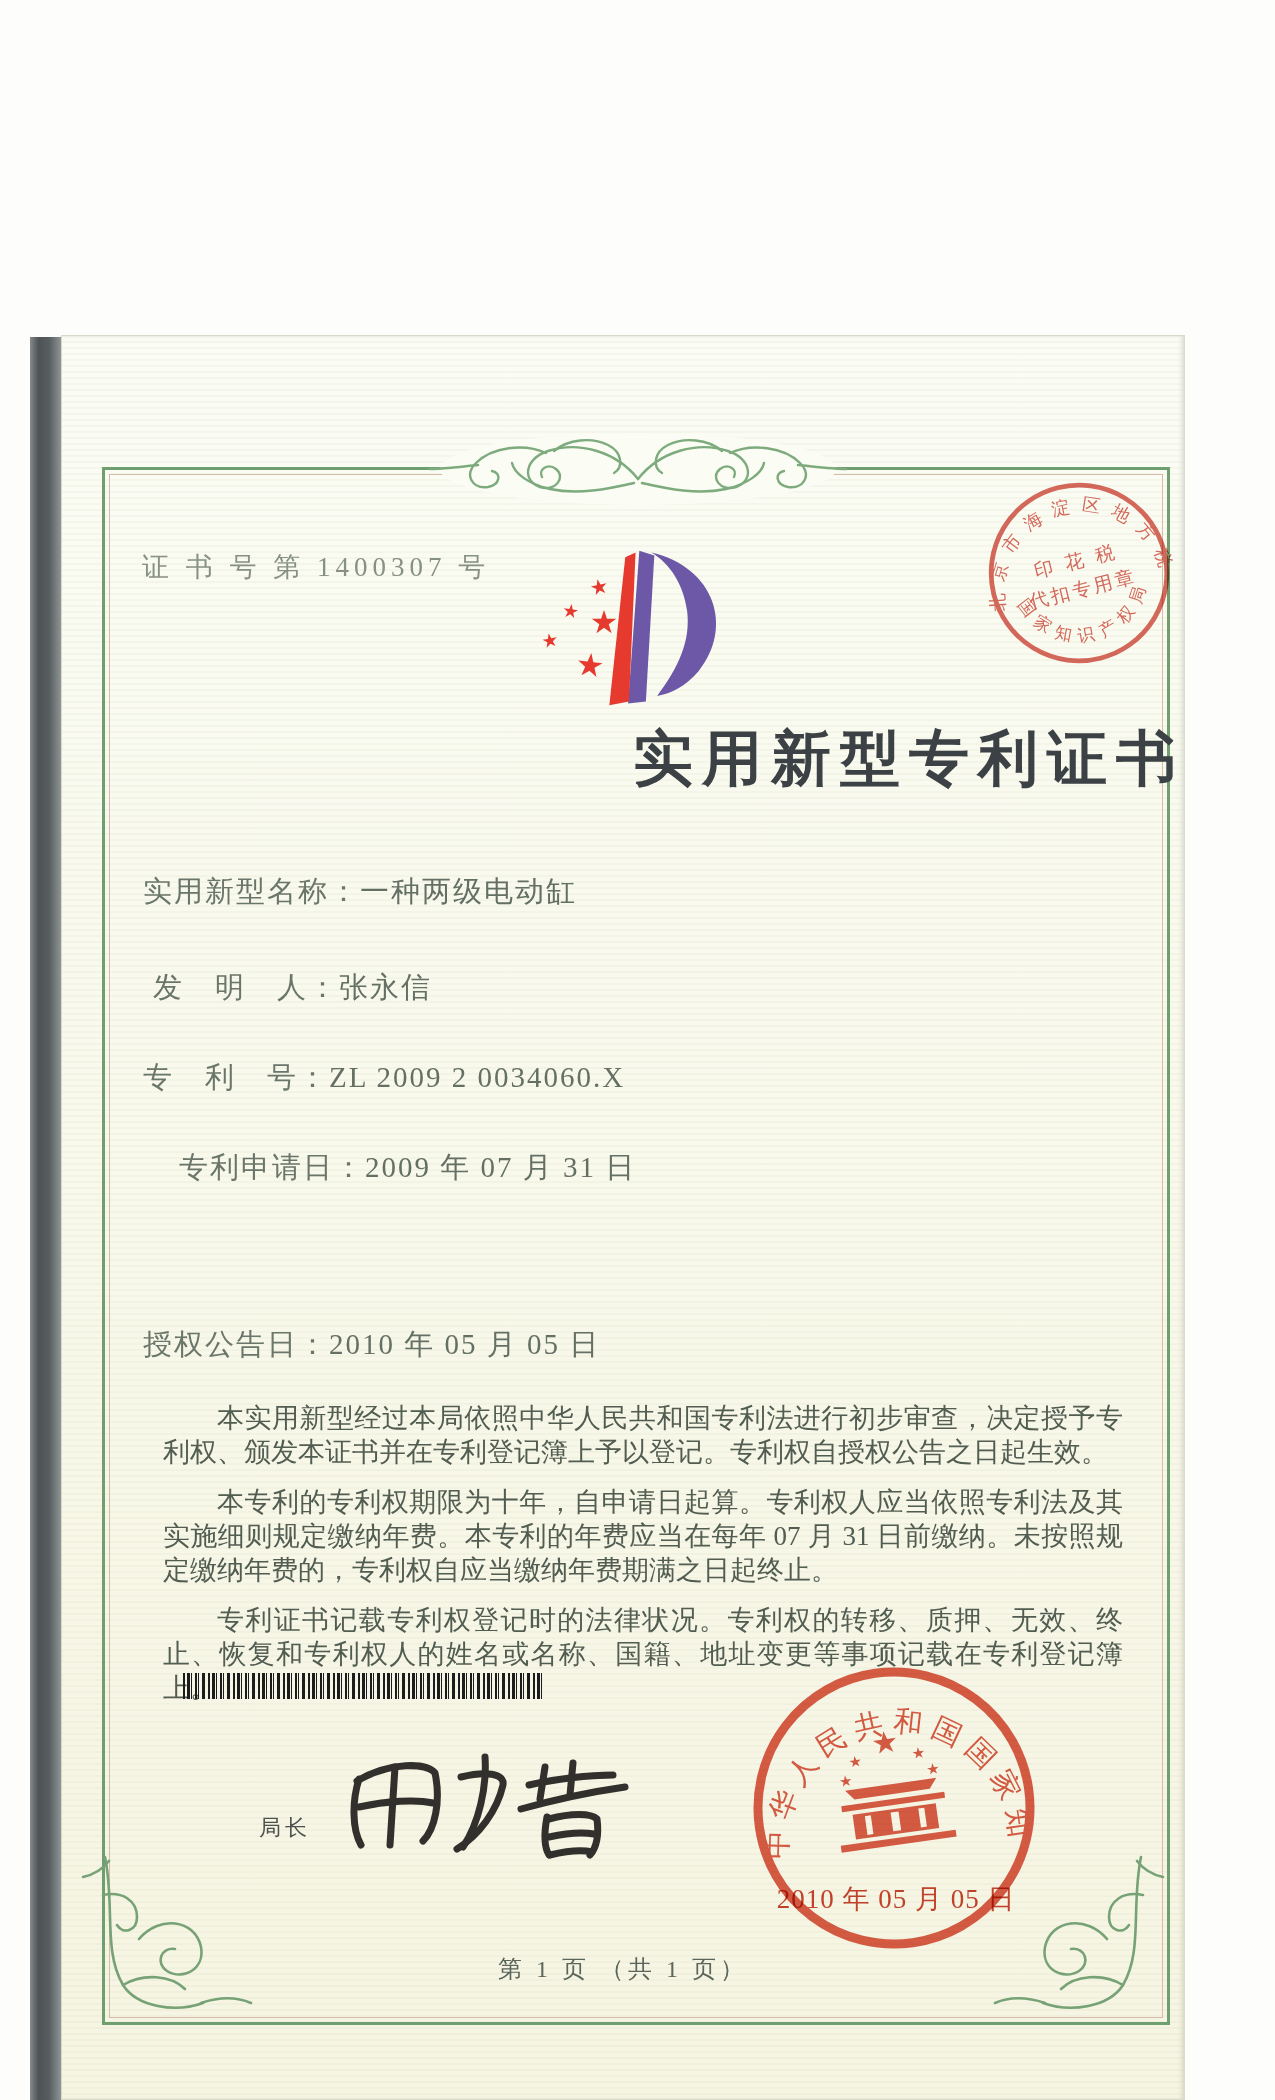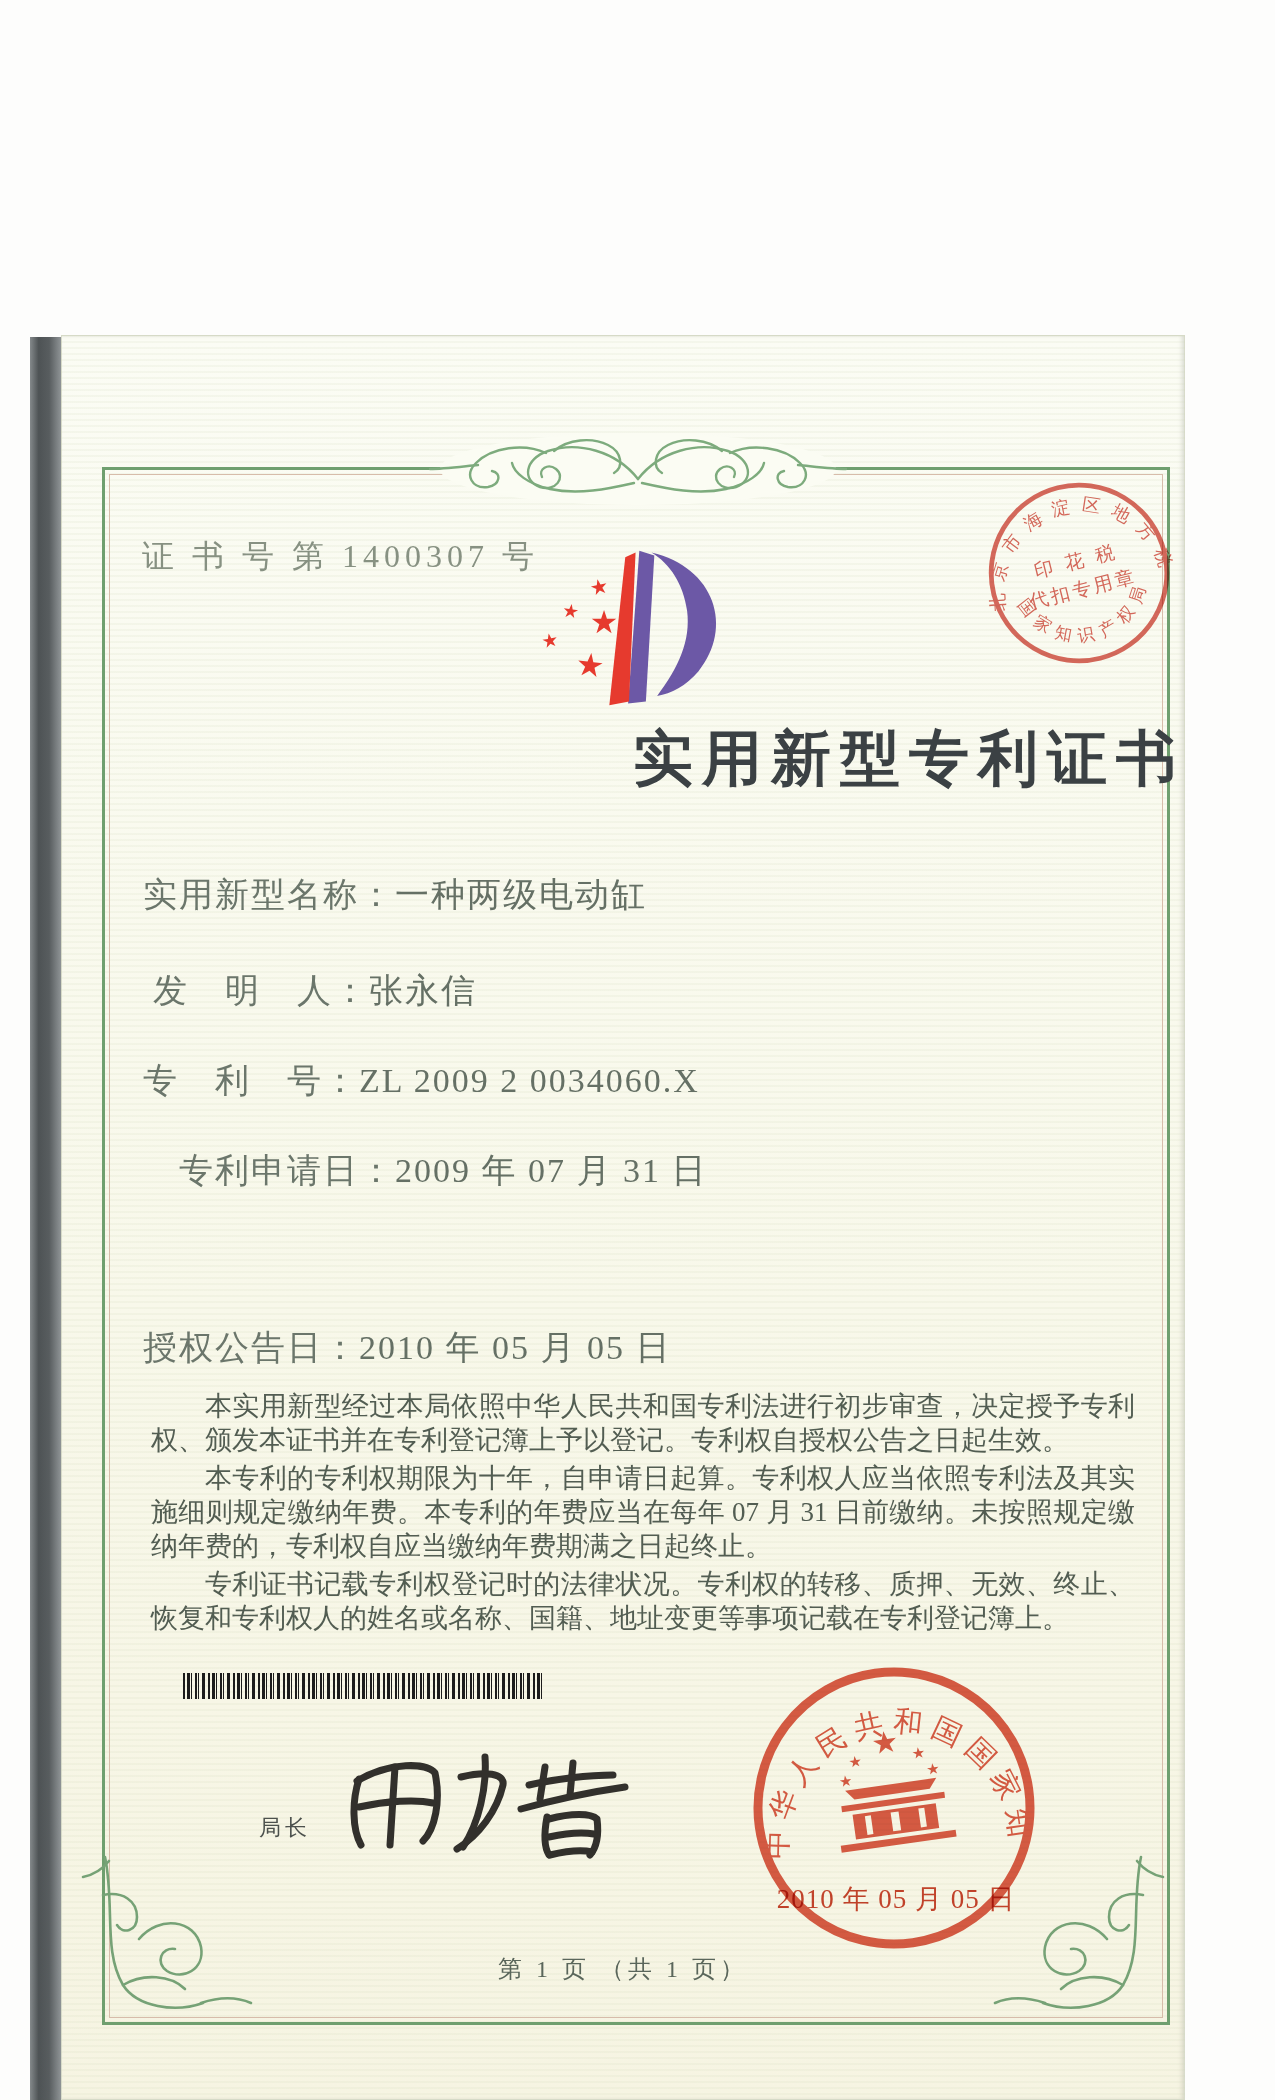--- a/index.html
+++ b/index.html
@@ -16,30 +16,30 @@
          background:repeating-linear-gradient(180deg,rgba(203,212,180,.14) 0 2px,rgba(255,255,255,0) 2px 6px);}
   
   .frame{position:absolute;left:41px;top:132px;width:1062px;height:1552px;
          border:3px solid #6f9f6f;}
   .frame-inner{position:absolute;inset:4px;border:1px solid #d7bcaa;}
   .ornament-top{position:absolute;left:367px;top:88px;width:420px;height:92px;}
   .ornament-corner{position:absolute;width:180px;height:165px;}
   .ornament-bl{left:18px;top:1520px;}
   .ornament-br{right:18px;top:1520px;transform:scaleX(-1);}
   
-  .certno{position:absolute;left:81px;top:200px;font-size:32px;letter-spacing:5px;color:#879182;}
+  .certno{position:absolute;left:81px;top:214px;font-size:27px;letter-spacing:5px;color:#879182;}
   .logo{position:absolute;left:463px;top:212px;width:240px;height:178px;}
   .title{position:absolute;left:0;right:0;top:384px;text-align:right;
          font-size:60px;font-weight:bold;letter-spacing:9px;color:#3b4144;}
-  .field{position:absolute;left:82px;font-size:34px;letter-spacing:2px;color:#6b766b;white-space:nowrap;}
+  .field{position:absolute;left:82px;font-size:29px;letter-spacing:2px;color:#6b766b;white-space:nowrap;}
   .field .val{color:#657065;}
   .f0{top:537px;} .f1{top:633px;margin-left:10px;} .f2{top:723px;} .f3{top:813px;margin-left:36px;} .f4{top:903px;} .f5{top:990px;}
   .body-text{position:absolute;left:86px;top:1050px;width:992px;
          font-size:27px;line-height:34px;color:#525d52;text-align:justify;}
-  .body-text p{margin:4px;text-indent:2em;}
+  .body-text p{margin:16px;text-indent:2em;}
   .barcode{position:absolute;left:122px;top:1338px;width:362px;height:26px;
          background:repeating-linear-gradient(90deg,
            #1c1c1c 0 2px,transparent 2px 4px,#1c1c1c 4px 7px,transparent 7px 8px,
            #1c1c1c 8px 9px,transparent 9px 12px,#1c1c1c 12px 14px,transparent 14px 15px,
            #1c1c1c 15px 16px,transparent 16px 19px,#1c1c1c 19px 22px,transparent 22px 25px);}
   .director{position:absolute;left:198px;top:1478px;font-size:22px;letter-spacing:4px;color:#4c514d;}
   .signature{position:absolute;left:268px;top:1404px;width:310px;height:160px;}
   .office-seal{position:absolute;left:683px;top:1323px;width:300px;height:300px;
          mix-blend-mode:multiply;transform:rotate(-8deg);}
   .seal-date{position:absolute;left:700px;top:1546px;width:270px;text-align:center;

